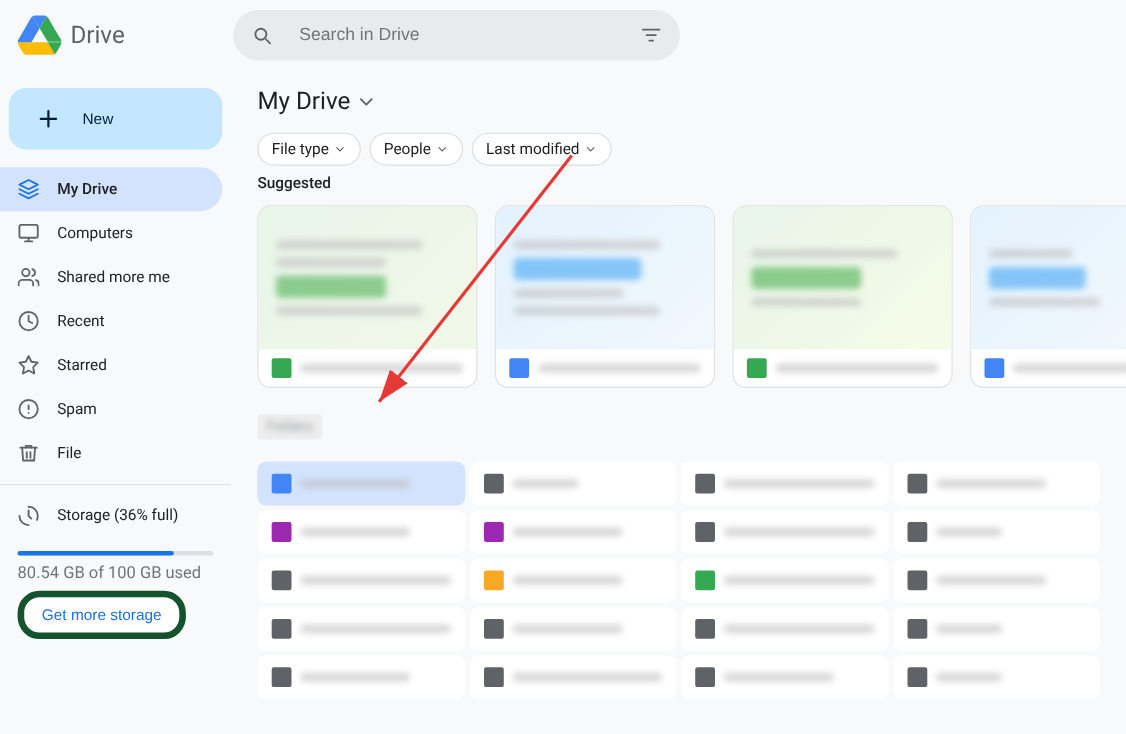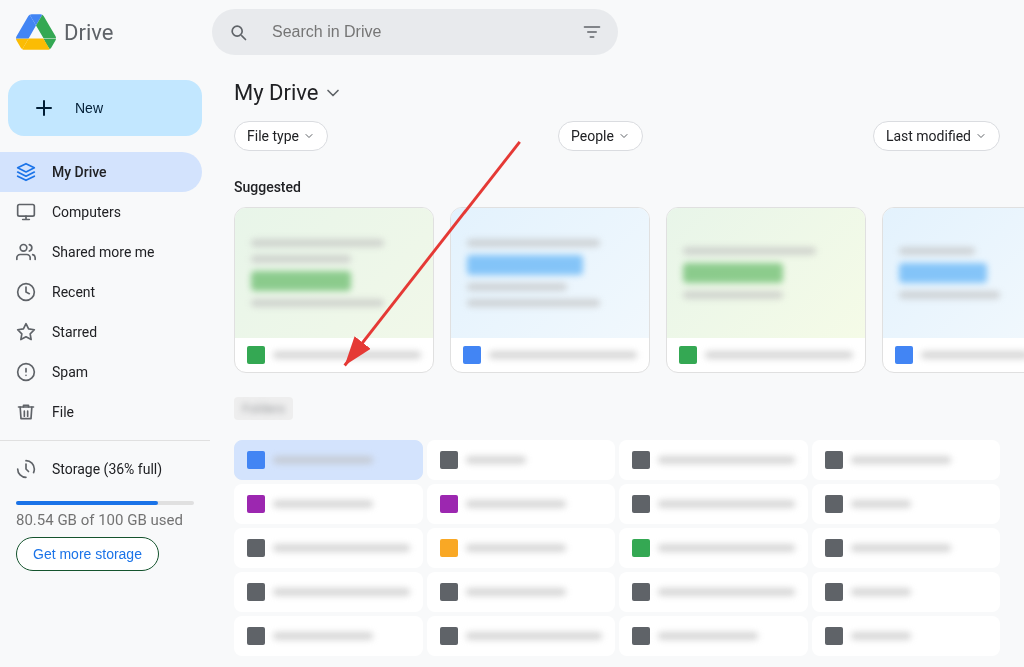--- a/index.html
+++ b/index.html
@@ -29,28 +29,28 @@
     .sidebar-item .item-icon { width: 20px; height: 20px; display: flex; align-items: center; justify-content: center; flex-shrink: 0; }
     .sidebar-item .item-label { font-size: 14px; }
 
     .sidebar-divider { height: 1px; background: #e0e0e0; margin: 8px 0; }
 
     
     .storage-section { padding: 8px 16px; margin-top: 4px; }
     .storage-bar-container { height: 4px; background: #e0e0e0; border-radius: 2px; margin-bottom: 6px; }
     .storage-bar-fill { height: 4px; background: #1a73e8; border-radius: 2px; width: 80%; }
     .storage-text { font-size: 15px; color: #737373; margin-bottom: 8px; }
-    .get-storage-btn { border: 1px solid #14532d; border-radius: 20px; padding: 8px 16px; background: white; font-size: 14px; color: #1a73e8; cursor: pointer; font-weight: 500; }
+    .get-storage-btn { border: 6px solid #14532d; border-radius: 20px; padding: 8px 16px; background: white; font-size: 14px; color: #1a73e8; cursor: pointer; font-weight: 500; }
 
     
     .content-header { display: flex; align-items: center; gap: 8px; margin-bottom: 16px; }
     .content-title { font-size: 22px; font-weight: 400; color: #202124; display: flex; align-items: center; gap: 4px; }
 
     
-    .filter-row { display: flex; gap: 8px; margin-bottom: 28px; justify-content: space-between; }
+    .filter-row { display: flex; gap: 8px; margin-bottom: 8px; }
     .filter-chip { display: flex; align-items: center; gap: 4px; border: 1px solid #dadce0; border-radius: 20px; padding: 6px 12px; background: white; font-size: 14px; color: #202124; cursor: pointer; }
 
     
     .section-label { font-size: 14px; font-weight: 500; color: #202124; margin-bottom: 12px; }
 
     
     .suggested-grid { display: flex; gap: 16px; margin-bottom: 24px; }
     .thumb-card { background: white; border-radius: 12px; overflow: hidden; width: 200px; cursor: pointer; border: 1px solid #e0e0e0; flex-shrink: 0; }
     .thumb-preview { height: 130px; background: #f1f3f4; position: relative; overflow: hidden; display: flex; align-items: center; justify-content: center; }
     .thumb-preview-1 { background: linear-gradient(135deg, #e8f5e9 0%, #f1f8e9 100%); }

